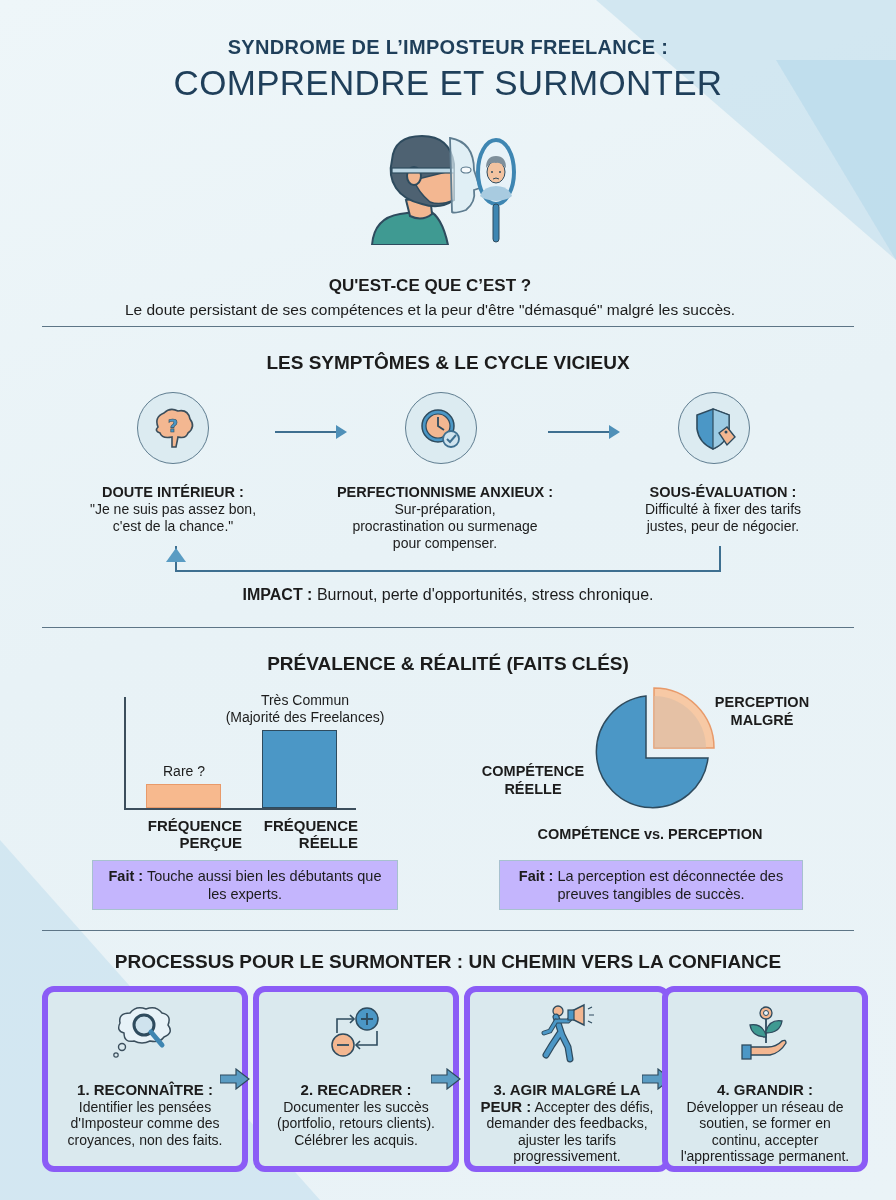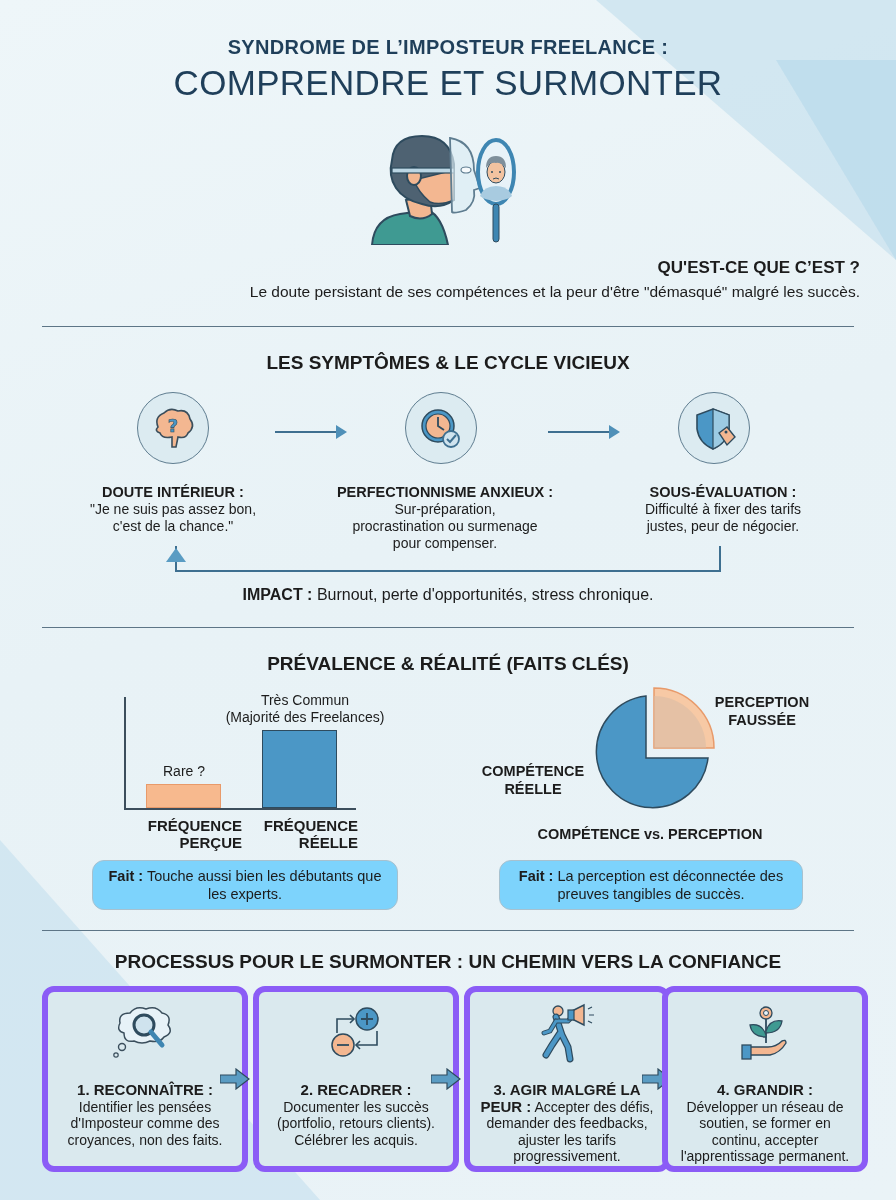--- a/index.html
+++ b/index.html
@@ -14,21 +14,21 @@
   .bg-tr { right: 0; top: 0; width: 0; height: 0; border-left: 300px solid transparent; border-top: 260px solid rgba(180,215,232,0.45); }
   .bg-tr2 { right: 0; top: 60px; width: 0; height: 0; border-left: 120px solid transparent; border-top: 200px solid rgba(160,205,228,0.35); }
   .bg-bl { left: 0; bottom: 0; width: 0; height: 0; border-right: 320px solid transparent; border-bottom: 360px solid rgba(185,218,235,0.45); }
 
   .title { position: absolute; top: 36px; left: 0; width: 896px; text-align: center; color: #1f3f5a; }
   .title .l1 { font-size: 20px; font-weight: 700; letter-spacing: 0.3px; }
   .title .l2 { font-size: 35px; font-weight: 400; margin-top: 4px; letter-spacing: 0.3px; }
 
   .hero { position: absolute; left: 370px; top: 130px; width: 160px; height: 115px; }
 
-  .what { position: absolute; top: 258px; left: 0; width: 860px; text-align: right; }
+  .what { position: absolute; top: 276px; left: 0; width: 860px; text-align: center; }
   .what h2 { font-size: 17px; font-weight: 700; }
   .what p { font-size: 15.5px; margin-top: 5px; }
 
   .divider { position: absolute; left: 42px; width: 812px; height: 1px; background: #5d7586; }
 
   .section-title { position: absolute; left: 0; width: 896px; text-align: center; font-size: 19px; font-weight: 700; }
 
   .sym-icon { position: absolute; width: 58px; height: 58px; border-radius: 50%; border: 1.5px solid #5f7d90; background: #dcebf1; display: flex; align-items: center; justify-content: center; }
   .sym-icon { width: 58px; height: 58px; }
   .arrow-h { position: absolute; height: 2px; background: #3e6f90; }
@@ -42,21 +42,21 @@
 
   .impact { position: absolute; top: 586px; left: 0; width: 896px; text-align: center; font-size: 16px; }
   .impact b { font-weight: 700; }
 
   .chart-axis-y { position: absolute; left: 124px; top: 697px; width: 2px; height: 112px; background: #3c4e5c; }
   .chart-axis-x { position: absolute; left: 124px; top: 808px; width: 232px; height: 2px; background: #3c4e5c; }
   .bar { position: absolute; }
   .bar-label { position: absolute; text-align: center; font-size: 14px; }
   .cat-label { position: absolute; text-align: right; font-weight: 700; font-size: 15px; line-height: 17px; }
 
-  .fact-box { position: absolute; background: #7dd3fc; border: 1.5px solid #a7c1cf; border-radius: 12px; text-align: center; font-size: 14.5px; line-height: 18px; padding: 6px 8px; }
+  .fact-box { position: absolute; background: #c4b5fd; border: 1.5px solid #a7c1cf; border-radius: 0; text-align: center; font-size: 14.5px; line-height: 18px; padding: 6px 8px; }
   .fact-box b { font-weight: 700; }
 
   .pie-label { position: absolute; font-weight: 700; font-size: 14.5px; line-height: 18px; text-align: center; }
 
   .step { position: absolute; top: 986px; width: 206px; height: 186px; border: 6px solid #8b5cf6; border-radius: 12px; background: #dae9ee; text-align: center; }
   .step .icon { position: absolute; left: 0; top: 8px; width: 100%; height: 66px; display: flex; justify-content: center; align-items: center; }
   .step .txt { position: absolute; left: 8px; right: 8px; top: 90px; font-size: 14px; line-height: 16.5px; }
   .step .txt b { font-size: 15px; }
   .step-arrow { position: absolute; top: 1068px; width: 30px; height: 22px; }
 </style>
@@ -191,21 +191,21 @@
 </div>
 
 <div>
   <svg style="position:absolute; left:590px; top:684px;" width="130" height="130" viewBox="0 0 130 130">
     <path d="M56 74 L56 12 A56 56 0 1 0 118 74 Z" transform="translate(0,0)" fill="#4b97c6" stroke="#2e4b5e" stroke-width="1.5"></path>
     <path d="M64 64 L64 4 A60 60 0 0 1 124 64 Z" fill="#f7c9a5" stroke="#e89a6a" stroke-width="1.5"></path>
     <path d="M64 64 L64 12 A52 52 0 0 1 116 64 Z" fill="#d9bca5" opacity="0.6"></path>
   </svg>
   <div class="pie-label" style="left:700px; top:693px; width:124px;">
     <span>PERCEPTION</span><br>
-    <span>FAUSSÉE</span>
+    <span>MALGRÉ</span>
   </div>
   <div class="pie-label" style="left:474px; top:762px; width:118px;">
     <span>COMPÉTENCE</span><br>
     <span>RÉELLE</span>
   </div>
   <div class="pie-label" style="left:500px; top:825px; width:300px;">COMPÉTENCE vs. PERCEPTION</div>
 </div>
 
 <div class="fact-box" style="left:499px; top:860px; width:304px;">
   <b>Fait :</b><span> La perception est déconnectée des preuves tangibles de succès.</span>

